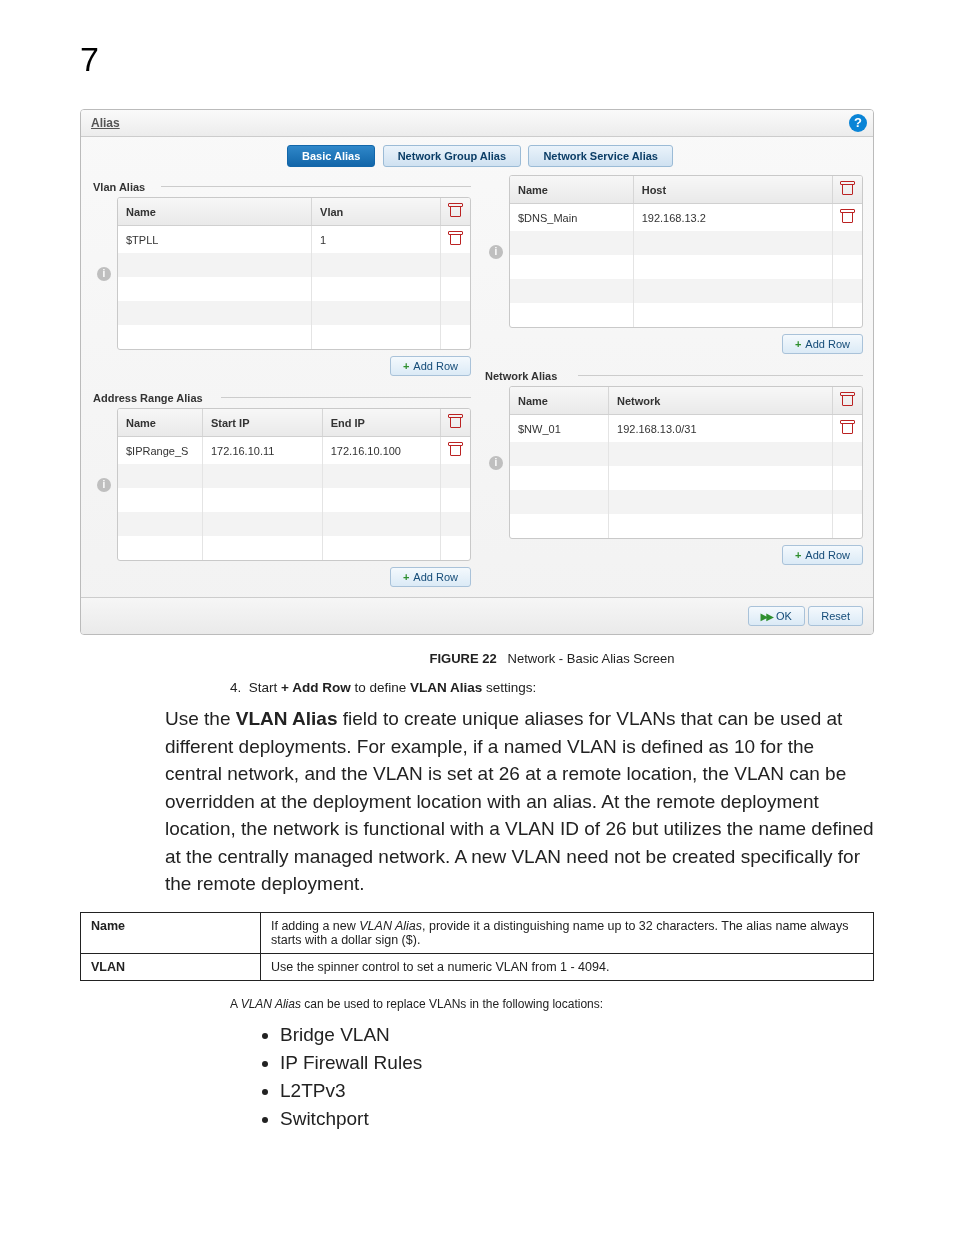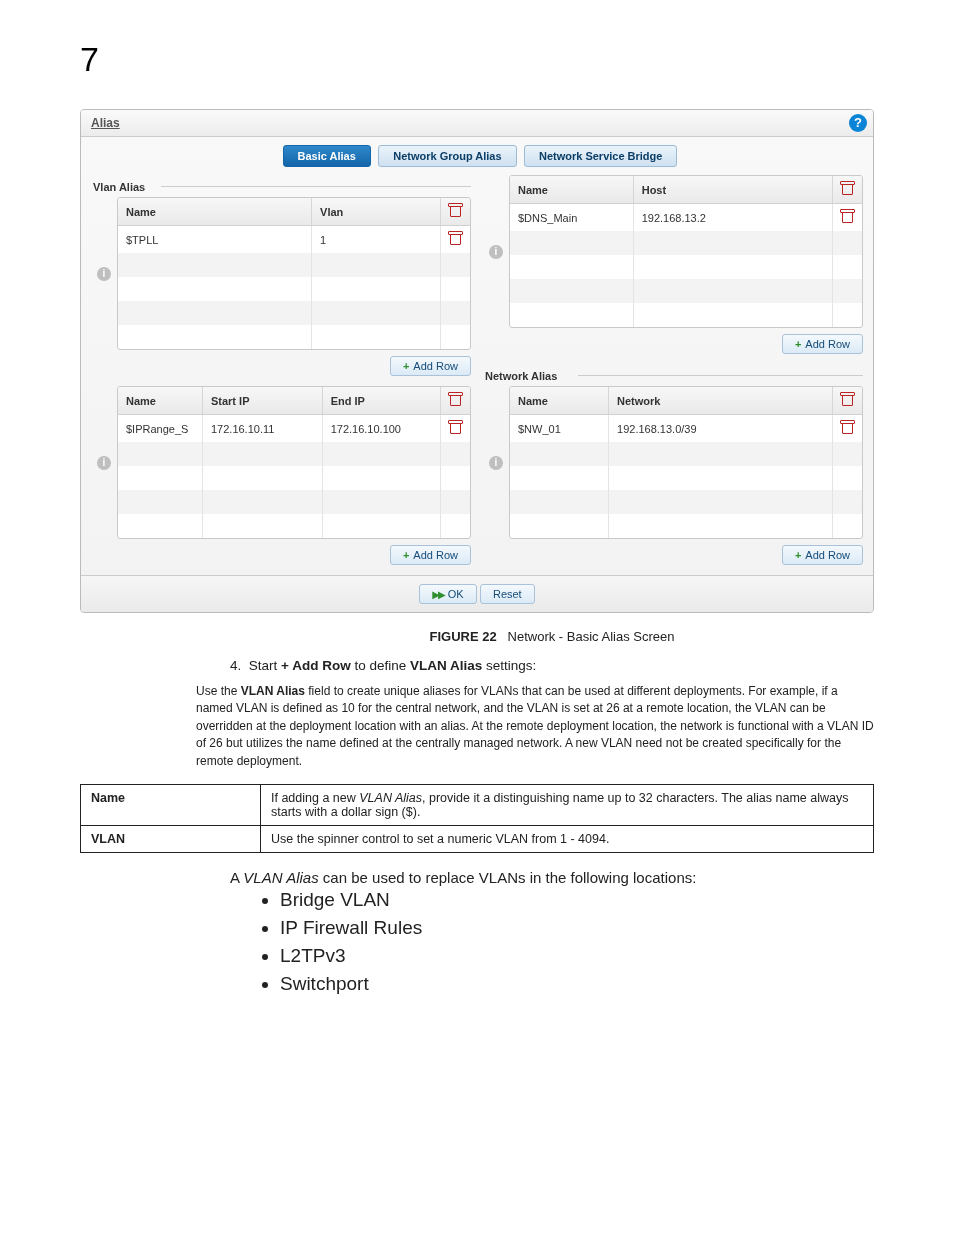--- a/index.html
+++ b/index.html
@@ -33,57 +33,57 @@
   .trash-col { width: 30px; text-align: center !important; }
   .trash { display:inline-block; width:11px; height:13px; position:relative; }
   .trash::before { content:""; position:absolute; left:0; right:0; top:2px; bottom:0; border:1.5px solid #b22; border-radius:1px; }
   .trash::after { content:""; position:absolute; left:-2px; right:-2px; top:-1px; height:2px; border:1.5px solid #b22; border-radius:1px; }
 
   .addrow-bar { text-align: right; padding: 6px 0 10px 0; }
   .btn { display: inline-block; padding: 3px 12px; border: 1px solid #a9c2d9; border-radius: 3px; background: linear-gradient(#f4f9fd,#dbeaf6); font-size: 11px; color: #154c78; cursor:pointer; }
   .btn .plus { color: #2f8f2f; font-weight: bold; margin-right: 4px; }
   .btn .fwd { color:#2f8f2f; margin-right:4px; font-size:10px; letter-spacing:-2px;}
 
-  .footer-bar { text-align: center; padding: 8px 10px; border-top: 1px solid #ccc; background: linear-gradient(#f6f6f6,#eaeaea); }
+  .footer-bar { text-align: right; padding: 8px 10px; border-top: 1px solid #ccc; background: linear-gradient(#f6f6f6,#eaeaea); }
 
   .caption { text-align: center; margin: 16px 0 14px 150px; font-size: 13px; }
   .caption .lbl { font-weight: bold; }
 
   .step { margin-left: 150px; font-size: 13.5px; margin-bottom: 10px; }
   .step .b { font-weight: bold; }
-  .para { margin-left: 116px; font-size: 12px; line-height: 1.45; margin-bottom: 14px; }
+  .para { margin-left: 85px; font-size: 19px; line-height: 1.45; margin-bottom: 14px; }
   .para .b { font-weight: bold; }
 
   table.def { width: 100%; border-collapse: collapse; margin-bottom: 16px; }
   table.def td { border: 1px solid #222; padding: 6px 10px; font-size: 12.5px; vertical-align: top; }
   table.def td.k { width: 180px; font-weight: bold; }
   table.def .i { font-style: italic; }
 
-  .post-para { margin-left: 150px; font-size: 15px; }
+  .post-para { margin-left: 150px; font-size: 12px; margin-bottom: 10px; }
   .post-para .i { font-style: italic; }
   ul.loc { margin-left: 200px; list-style: disc; font-size: 19px; }
   ul.loc li { padding: 3px 0; }
 
   .center { text-align:right; }
 </style>
 </head>
 <body>
 
 <div class="chap-num">7</div>
 
 <div class="panel">
   <div class="panel-title">
     <span>Alias</span>
     <span class="help-icon">?</span>
   </div>
 
   <div class="tabs">
     <span class="tab active">Basic Alias</span>
     <span class="tab">Network Group Alias</span>
-    <span class="tab">Network Service Bridge</span>
+    <span class="tab">Network Service Alias</span>
   </div>
 
   <div class="columns">
 
     <div class="col">
       <div class="group-label" style="--labw:70px">Vlan Alias</div>
       <div class="grid-wrap">
         <div class="side">
             <span class="info-dot">i</span>
           </div>
@@ -121,20 +121,21 @@
                   <td></td>
                   <td></td>
                   <td class="trash-col"></td>
                 </tr>
             </tbody>
           </table>
         </div>
       </div>
       <div class="addrow-bar"><span class="btn"><span class="plus">+</span><span>Add Row</span></span></div>
 
+      <div class="group-label" style="--labw:130px">Address Range Alias</div>
       <div class="grid-wrap">
         <div class="side">
             <span class="info-dot">i</span>
           </div>
         <div class="grid">
           <table>
             <thead>
                 <tr>
               <th style="width:24%">Name</th>
               <th style="width:34%">Start IP</th>
@@ -236,21 +237,21 @@
             <thead>
                 <tr>
               <th style="width:28%">Name</th>
               <th>Network</th>
               <th class="trash-col"><span class="trash"></span></th>
             </tr>
               </thead>
             <tbody>
               <tr>
                 <td>$NW_01</td>
-                <td class="center">192.168.13.0/39</td>
+                <td class="center">192.168.13.0/31</td>
                 <td class="trash-col"><span class="trash"></span></td>
               </tr>
               <tr>
                   <td></td>
                   <td></td>
                   <td class="trash-col"></td>
                 </tr>
               <tr>
                   <td></td>
                   <td></td>

